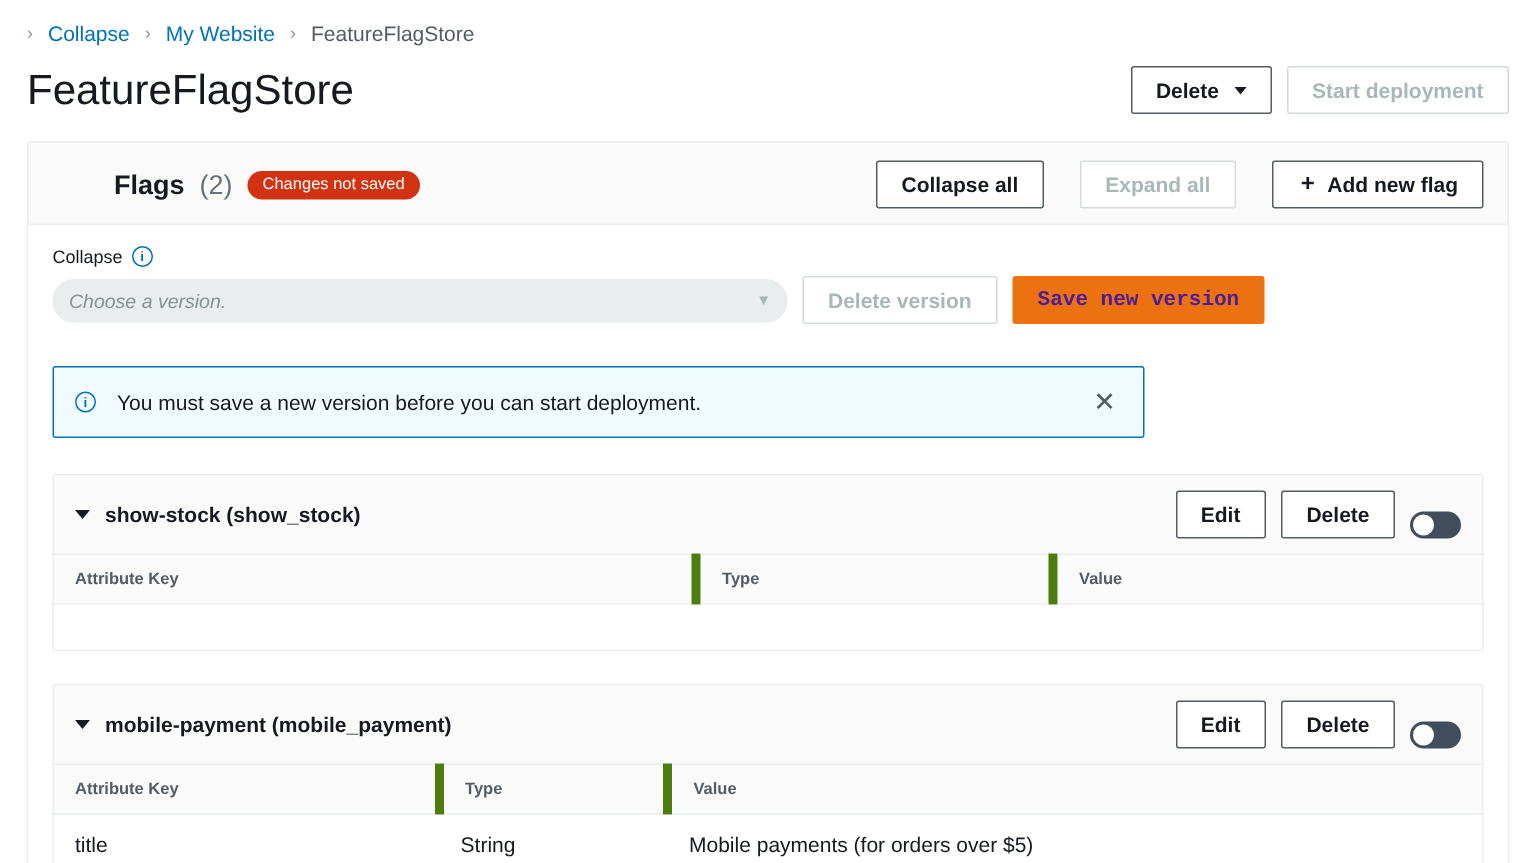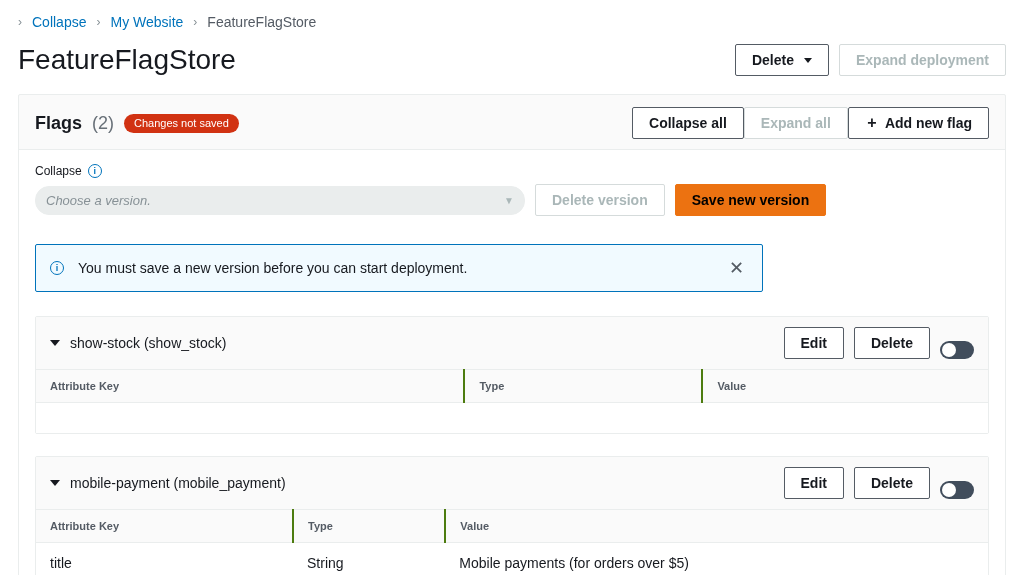--- a/index.html
+++ b/index.html
@@ -45,52 +45,53 @@
       line-height: 20px;
     }
     .btn.disabled {
       border-color: #d5dbdb;
       color: #aab7b8;
       cursor: default;
     }
     .btn.primary {
       background: #ec7211;
       border-color: #ec7211;
-      color: #000000;
+      color: #4c1d95;
+      font-family: Liberation Mono, monospace;
     }
     .caret-down {
       width: 0; height: 0;
       border-left: 4px solid transparent;
       border-right: 4px solid transparent;
       border-top: 5px solid currentColor;
       margin-left: 4px;
     }
     
     .panel {
       border: 1px solid #eaeded;
       background: #fafafa;
       border-radius: 2px;
     }
     .panel-header {
       display: flex;
       justify-content: space-between;
       align-items: center;
       padding: 12px 16px 10px;
     }
-    .panel-header h2 { font-size: 18px; font-weight: 700; display: flex; align-items: center; gap: 10px; }
+    .panel-header h2 { font-size: 18px; font-weight: 700; display: flex; align-items: center; gap: 10px; margin-left: 41px; }
     .panel-header .count { font-weight: 400; color: #687078; }
     .badge-red {
       background: #d13212;
       color: #fff;
       font-size: 11px;
       font-weight: 400;
       padding: 3px 10px 4px;
       border-radius: 10px;
     }
-    .panel-actions { display: flex; gap: 0; }
+    .panel-actions { display: flex; gap: 24px; }
     .panel-body {
       background: #fff;
       border-top: 1px solid #eaeded;
       padding: 14px 16px 18px;
     }
     
     .version-label {
       font-size: 12px;
       color: #16191f;
       display: flex;
@@ -151,21 +152,21 @@
       display: flex;
       justify-content: space-between;
       align-items: center;
       padding: 10px 14px;
       background: #fafafa;
     }
     .flag-title {
       display: flex;
       align-items: center;
       gap: 10px;
-      font-weight: 400;
+      font-weight: 700;
       cursor: pointer;
     }
     .flag-title .twisty {
       width: 0; height: 0;
       border-left: 5px solid transparent;
       border-right: 5px solid transparent;
       border-top: 6px solid #16191f;
     }
     .flag-actions { display: flex; gap: 10px; align-items: flex-end; }
     .toggle {
@@ -187,21 +188,21 @@
     .attr-table th {
       text-align: left;
       font-weight: 700;
       font-size: 11px;
       color: #545b64;
       padding: 10px 14px;
       background: #fafafa;
       border-top: 1px solid #eaeded;
       border-bottom: 1px solid #eaeded;
     }
-    .attr-table th + th { border-left: 2px solid #4d7c0f; }
+    .attr-table th + th { border-left: 6px solid #4d7c0f; }
     .attr-table td {
       padding: 12px 14px;
       font-size: 14px;
       background: #fff;
     }
     .attr-table tbody.empty td { height: 30px; }
     .plus {
       display: inline-flex;
       width: 14px; height: 14px;
       align-items: center; justify-content: center;
@@ -223,21 +224,21 @@
 </nav>
 
 <div class="page-header">
   <h1 class="page-title">FeatureFlagStore</h1>
   <div class="header-actions">
     <button class="btn">
       <span>Delete</span>
       <span class="caret-down"></span>
     </button>
     <button class="btn disabled">
-      <span>Expand deployment</span>
+      <span>Start deployment</span>
     </button>
   </div>
 </div>
 
 <div class="panel">
   <div class="panel-header">
     <h2>
       <span>Flags</span>
       <span class="count">(2)</span>
       <span class="badge-red">Changes not saved</span>

